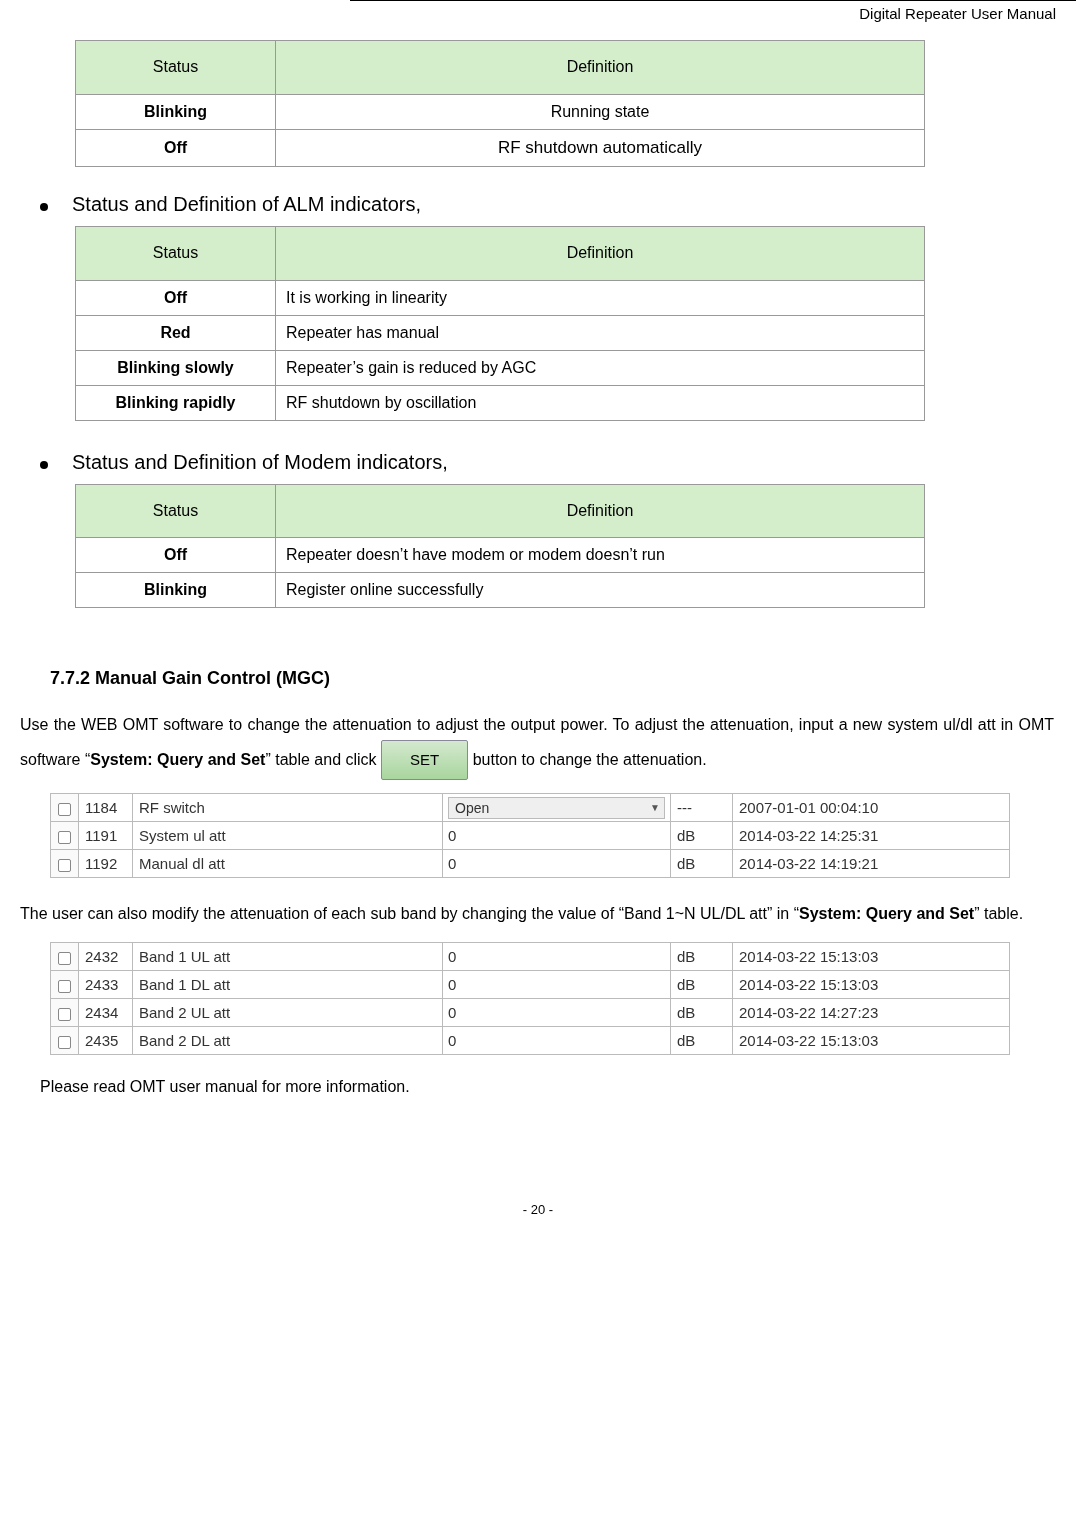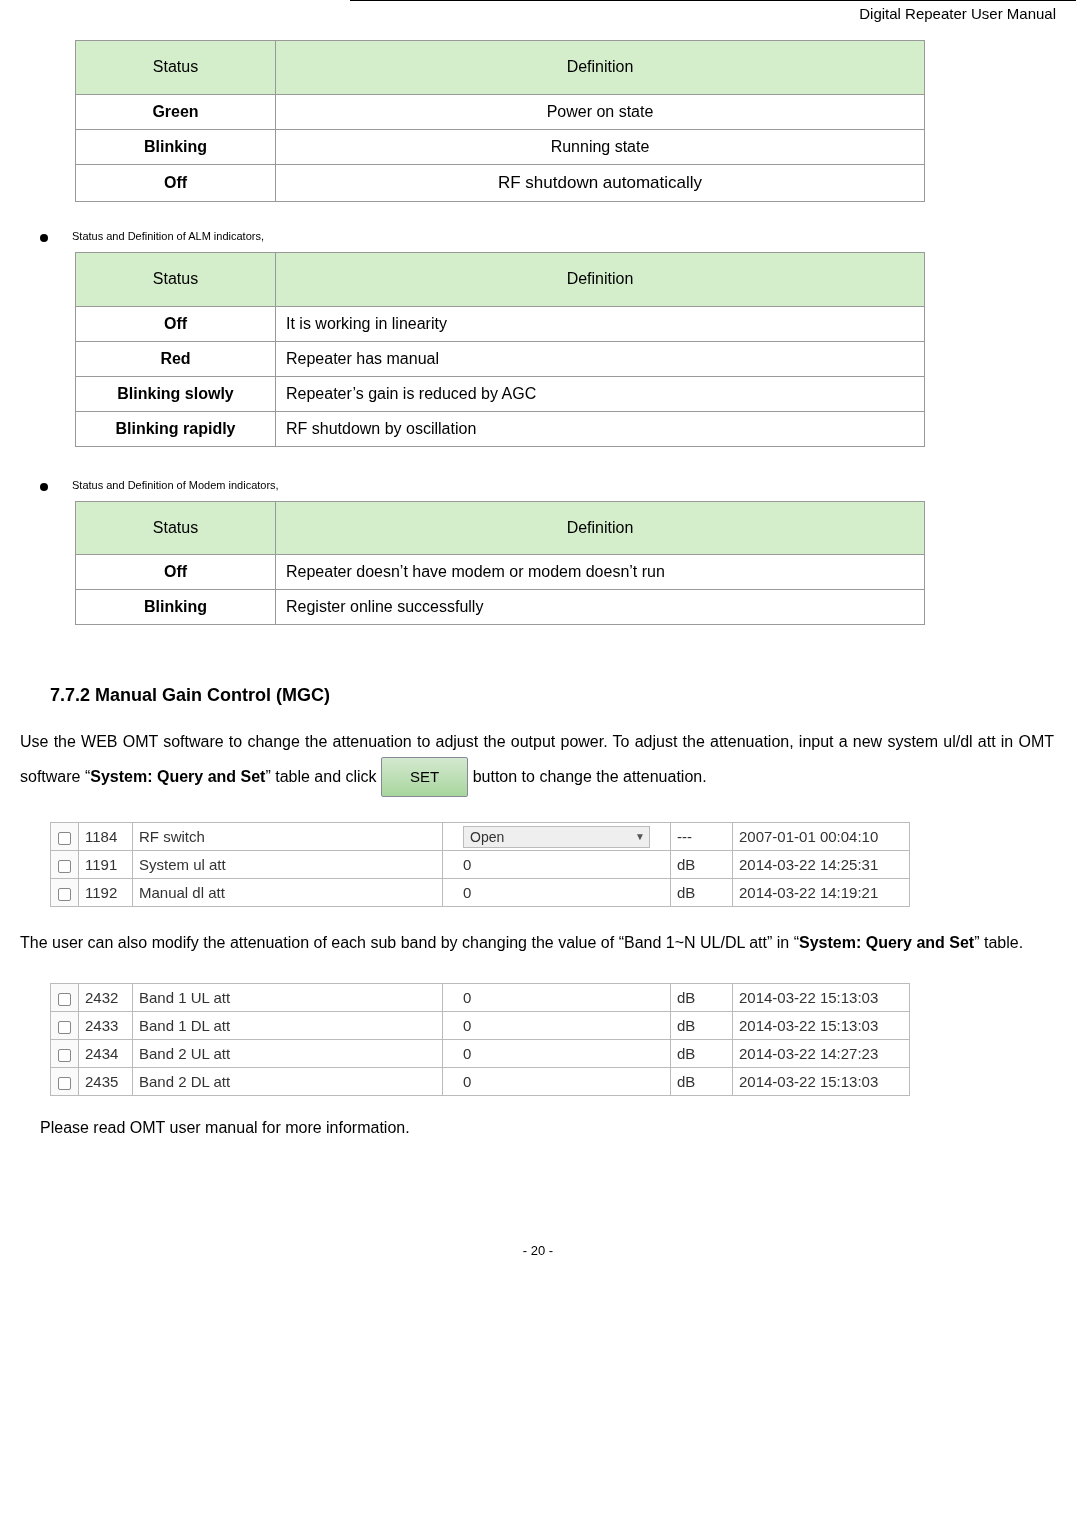--- a/index.html
+++ b/index.html
@@ -46,23 +46,23 @@
     table.status .col-status {
       width: 200px;
       text-align: center;
       font-weight: bold;
     }
     table.status .col-def-center {
       text-align: center;
     }
     .bullet-item {
       display: flex;
-      align-items: flex-end;
+      align-items: center;
       margin: 20px 0 10px 20px;
-      font-size: 11px;
+      font-size: 20px;
     }
     .bullet-icon {
       width: 8px;
       height: 8px;
       background: #000;
       border-radius: 50%;
       margin-right: 24px;
       margin-top: 6px;
       flex: none;
     }
@@ -83,39 +83,39 @@
       border: 1px solid #889;
       padding: 4px 28px;
       font-size: 15px;
       vertical-align: middle;
       border-radius: 2px;
       position: relative;
       top: -1px;
     }
     table.omt {
       border-collapse: collapse;
-      width: 860px;
-      margin: 24px 0 18px 30px;
+      width: 960px;
+      margin: 12px 0 18px 30px;
       font-size: 15px;
       color: #333;
     }
     table.omt td {
       border: 1px solid #bbb;
       padding: 4px 6px;
       vertical-align: middle;
       height: 28px;
     }
     table.omt td.chk {
       width: 28px;
       text-align: center;
       background: #fafafa;
     }
     table.omt td.id { width: 54px; }
     table.omt td.name { width: 310px; }
-    table.omt td.val { width: 228px; padding: 0 20px; }
+    table.omt td.val { width: 228px; padding: 0 5px; }
     table.omt td.unit { width: 62px; }
     table.omt td.date { }
     .chkbox {
       display: inline-block;
       width: 13px;
       height: 13px;
       border: 1px solid #888;
       border-radius: 2px;
       background: #fff;
       vertical-align: middle;
@@ -154,24 +154,20 @@
 
 <div class="page">
 
   <table class="status">
     <tbody>
         <tr>
       <th style="width:200px">Status</th>
       <th>Definition</th>
     </tr>
     <tr>
-      <td class="col-status">Green</td>
-      <td class="col-def-center">Power on state</td>
-    </tr>
-    <tr>
       <td class="col-status">Blinking</td>
       <td class="col-def-center">Running state</td>
     </tr>
     <tr>
       <td class="col-status">Off</td>
       <td class="col-def-center" style="font-size:17px">RF shutdown automatically</td>
     </tr>
   </tbody>
     </table>
 

